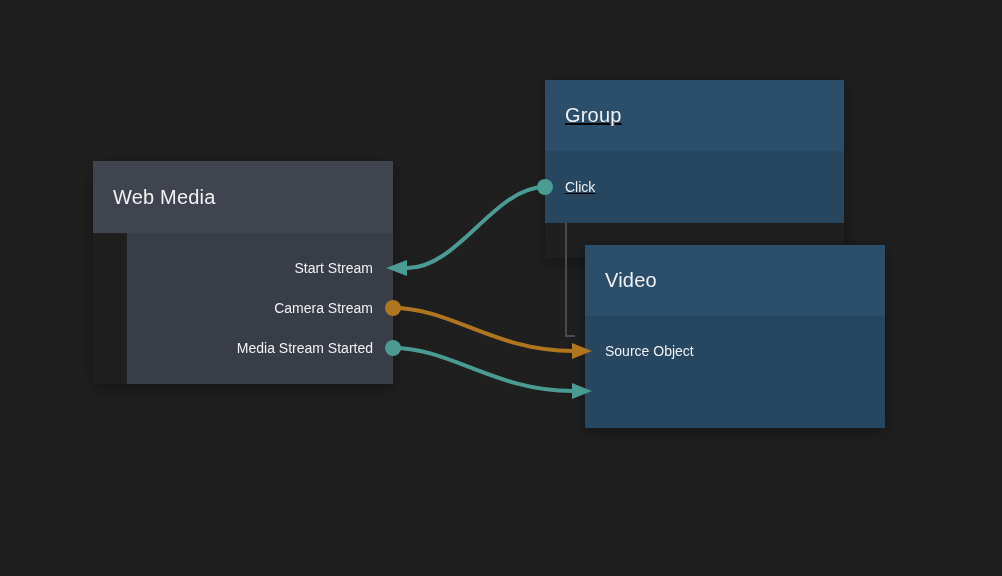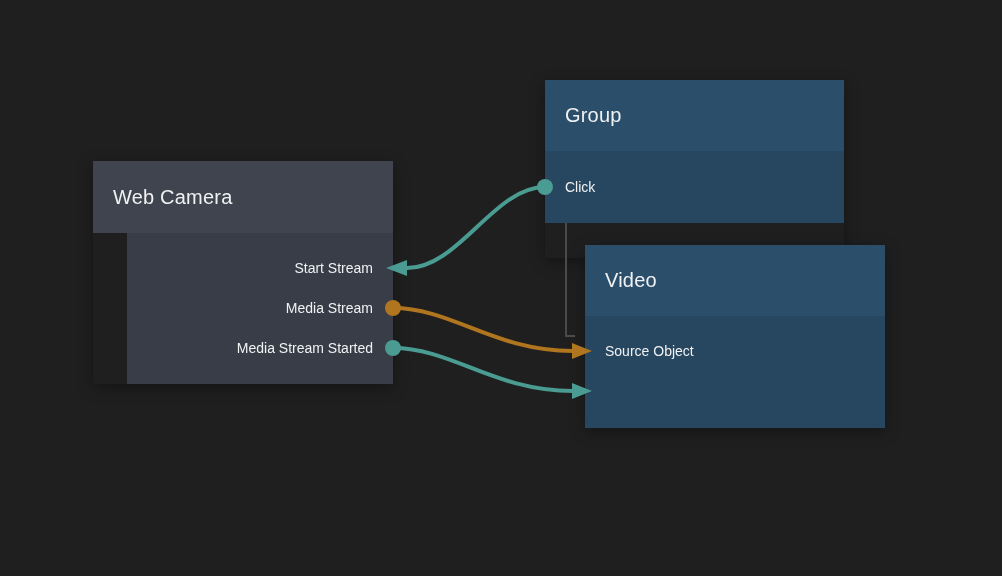--- a/index.html
+++ b/index.html
@@ -59,21 +59,21 @@
   .node-gray .node-header { background: #40444e; }
   .node-gray .node-body   { background: #393d47; }
   
   .node-blue .node-header { background: #2b4e6b; }
   .node-blue .node-body   { background: #27465f; }
 
   #node-web-camera { left: 93px;  top: 161px; width: 300px; height: 223px; }
   #node-web-camera .node-header { height: 72px; }
   #node-web-camera .node-body   { height: 151px; padding-top: 15px; box-sizing: border-box; margin-left: 34px; }
 
-  #node-group { left: 545px; top: 80px; width: 299px; height: 178px; }
+  #node-group { left: 545px; top: 80px; width: 299px; height: 178px; text-decoration: underline; }
   #node-group .node-header { height: 71px; }
   #node-group .node-body   { height: 72px; padding-top: 16px; box-sizing: border-box; }
 
   #node-video { left: 585px; top: 245px; width: 300px; height: 183px; }
   #node-video .node-header { height: 71px; }
   #node-video .node-body   { height: 112px; padding-top: 15px; box-sizing: border-box; }
 </style>
 </head>
 <body>
 
@@ -92,25 +92,25 @@
     <path class="edge" d="M 393 348 C 452 348, 494 391, 573 391" fill="none" stroke="#4a9c93" stroke-width="4" stroke-linecap="round"></path>
     <polygon points="592,391 572,383 572,399" fill="#4a9c93"></polygon>
 
     <circle class="port" cx="545" cy="187" r="8" fill="#4a9c93"></circle>
     <circle class="port" cx="393" cy="308" r="8" fill="#b0761f"></circle>
     <circle class="port" cx="393" cy="348" r="8" fill="#4a9c93"></circle>
   </svg>
 
   <div class="node node-gray" id="node-web-camera">
     <div class="node-header">
-      <span>Web Camera</span>
+      <span>Web Media</span>
     </div>
     <div class="node-body">
       <div class="node-item align-right">Start Stream</div>
-      <div class="node-item align-right">Media Stream</div>
+      <div class="node-item align-right">Camera Stream</div>
       <div class="node-item align-right">Media Stream Started</div>
     </div>
   </div>
 
   <div class="node node-blue" id="node-group">
     <div class="node-header">
       <span>Group</span>
     </div>
     <div class="node-body">
       <div class="node-item">Click</div>

